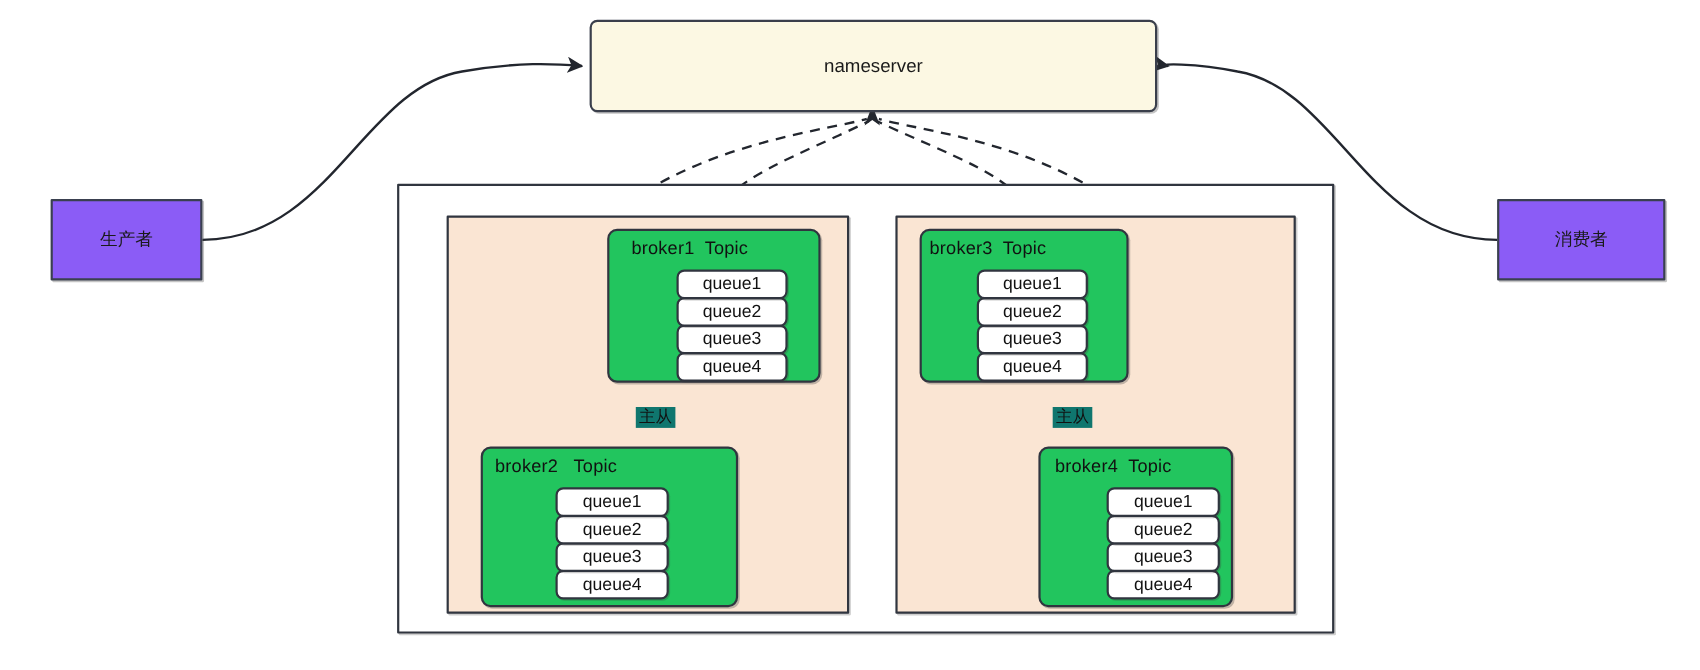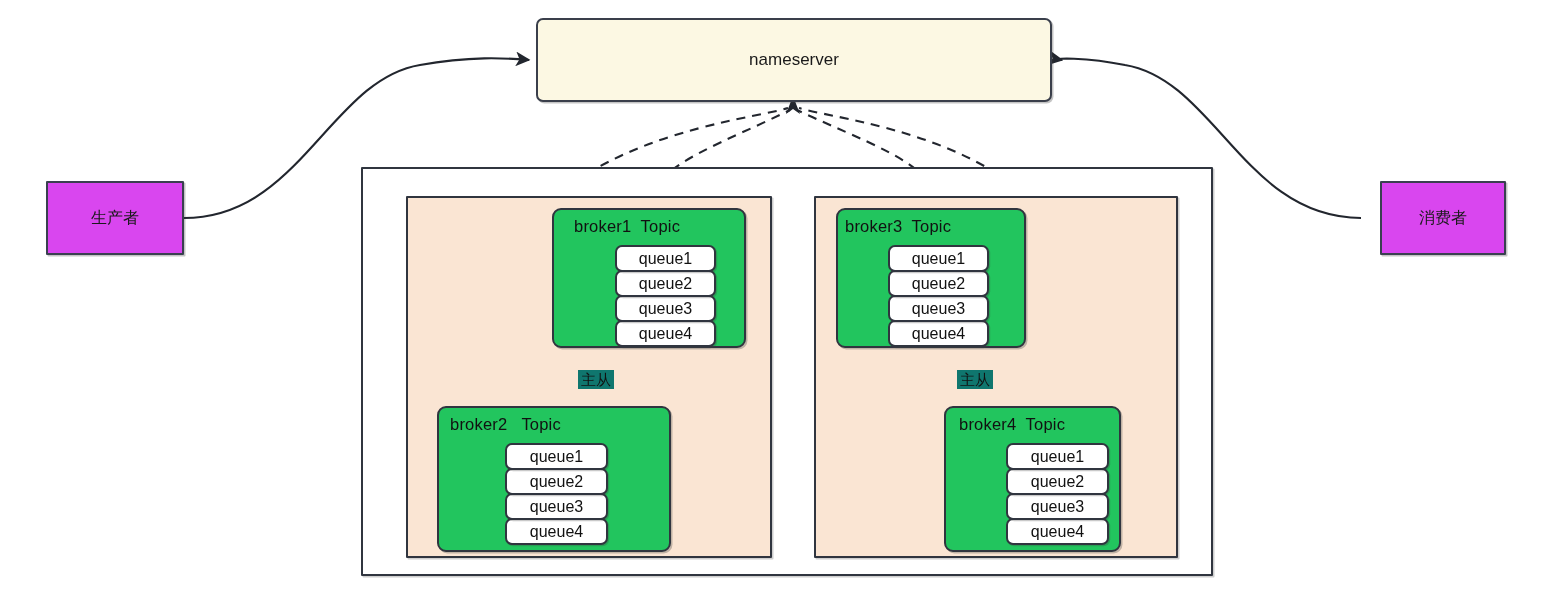--- a/index.html
+++ b/index.html
@@ -37,21 +37,21 @@
   
   .ns-box {
     background: #FCF8E3;
     border: 2px solid #3a3f4b;
     border-radius: 7px;
     font-size: 17px;
     box-shadow: 1.5px 1.5px 0 rgba(60,60,60,0.30);
   }
   
   .endpoint-box {
-    background: #d946ef;
+    background: #8b5cf6;
     border: 2px solid #3a4050;
     border-radius: 1px;
     font-size: 16px;
     box-shadow: 1.5px 1.5px 0 rgba(60,60,60,0.30);
   }
   
   .cluster-frame {
     background: #ffffff;
     border: 2.5px solid #30353f;
     border-radius: 1px;
@@ -151,21 +151,21 @@
   </svg>
 
   <div class="node ns-box" style="left:536px; top:18px; width:516px; height:84px;">
     <span>nameserver</span>
   </div>
 
   <div class="node endpoint-box" style="left:46px; top:181px; width:138px; height:74px;">
     <span>生产者</span>
   </div>
 
-  <div class="node endpoint-box" style="left:1361px; top:181px; width:126px; height:74px;margin-left:19px;">
+  <div class="node endpoint-box" style="left:1361px; top:181px; width:153px; height:74px;">
     <span>消费者</span>
   </div>
 
   <div class="node cluster-frame" style="left:361px; top:167px; width:852px; height:409px;"></div>
 
   <div class="node group-box" style="left:406px; top:196px; width:366px; height:362px;"></div>
 
   <div class="node group-box" style="left:814px; top:196px; width:364px; height:362px;"></div>
 
   <div class="node broker-box" style="left:552px; top:208px; width:194px; height:140px;">

